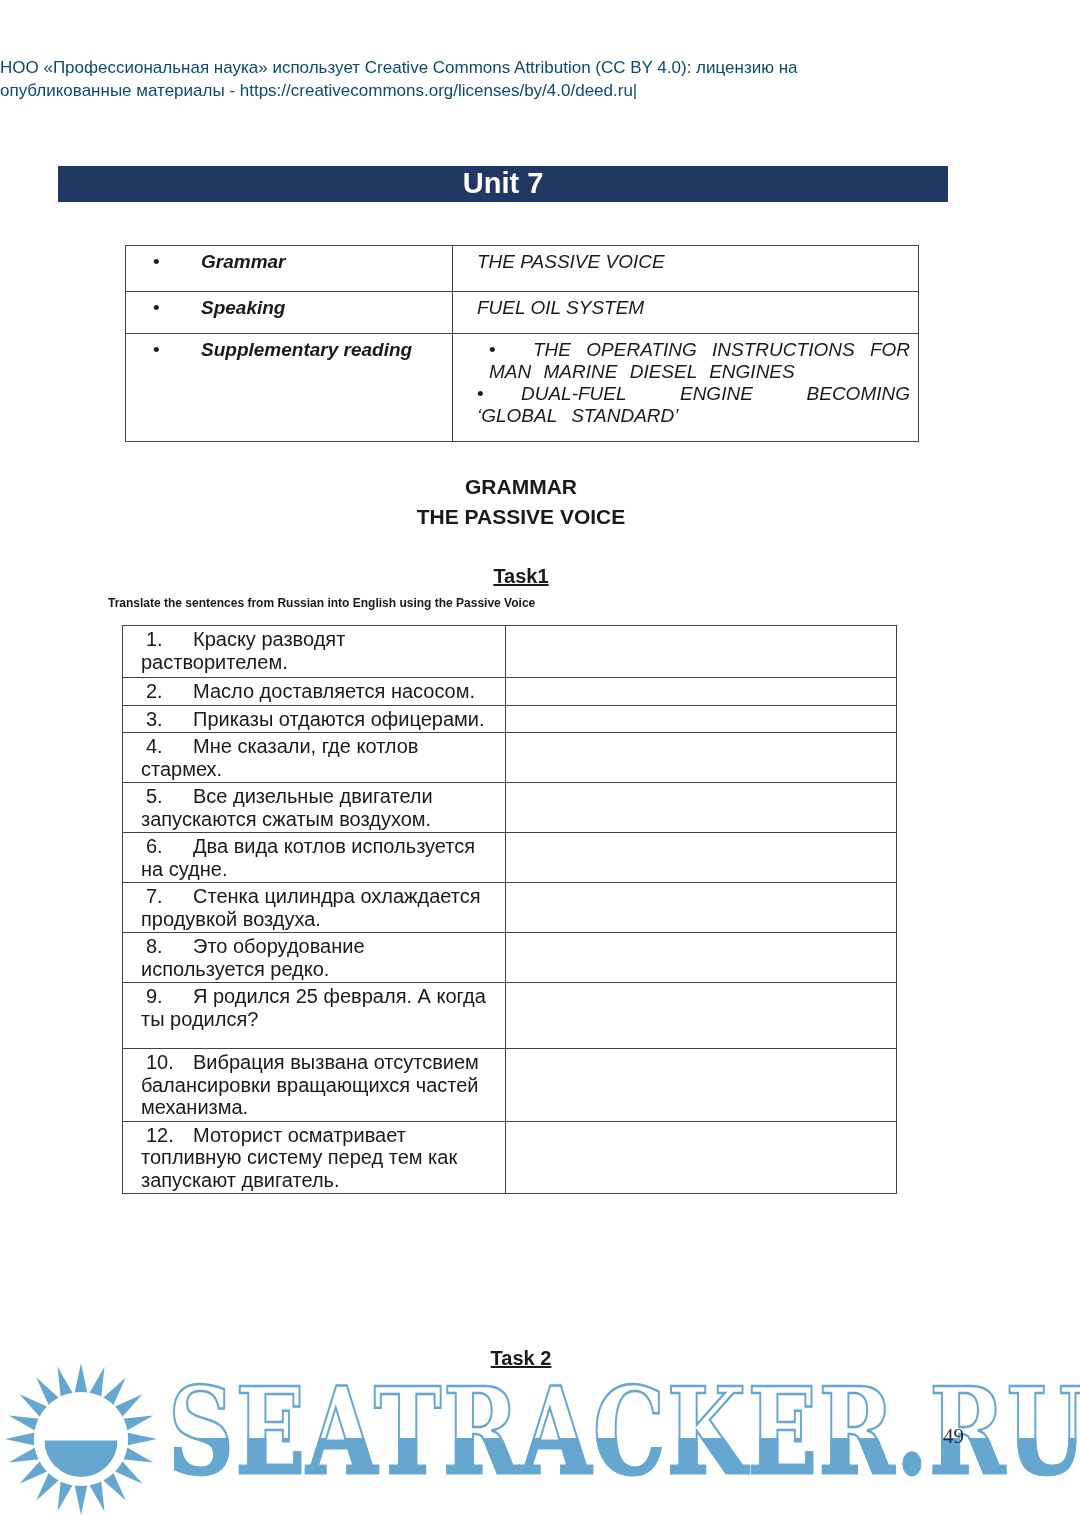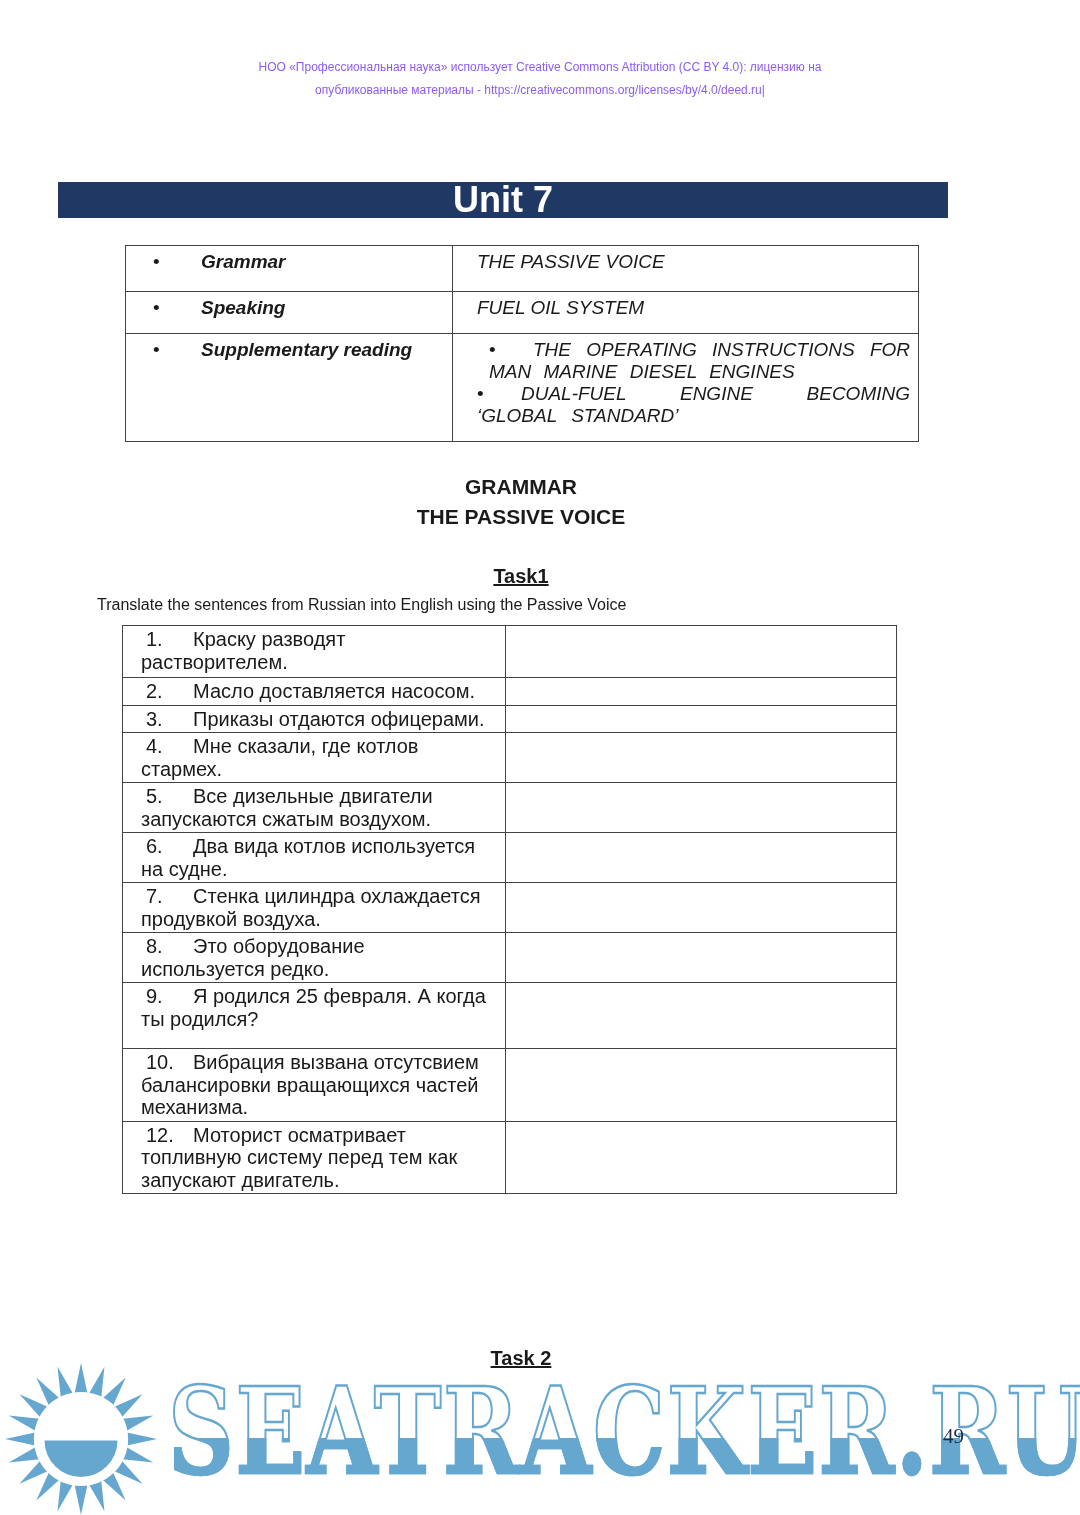--- a/index.html
+++ b/index.html
@@ -4,27 +4,27 @@
 <style>
   * { margin:0; padding:0; box-sizing:border-box; }
   html,body { background:#ffffff; }
   body {
     width:1080px; height:1515px; position:relative; overflow:hidden;
     font-family:"Liberation Sans", sans-serif; color:#1a1a1a;
   }
   .abs { position:absolute; }
 
   
-  .license { top:56px; left:0; width:1080px; text-align:center;
-    font-size:12px; line-height:23px; color:#8b5cf6; }
+  .license { top:56px; left:0; width:1080px; text-align:left;
+    font-size:17px; line-height:23px; color:#0c4a6e; }
 
   
-  .banner { top:182px; left:58px; width:890px; height:36px;
+  .banner { top:166px; left:58px; width:890px; height:36px;
     background:#203864; color:#fff; text-align:center;
-    font-size:36px; font-weight:bold; line-height:35px; }
+    font-size:29px; font-weight:bold; line-height:35px; }
 
   
   .toc { top:245px; left:125px; width:793px; border-collapse:collapse; table-layout:fixed;
     font-size:19px; line-height:22px; font-style:italic; }
   .toc td { border:1px solid #434343; vertical-align:top; }
   .toc tr:nth-child(1){ height:46px; }
   .toc tr:nth-child(2){ height:42px; }
   .toc tr:nth-child(3){ height:108px; }
   .toc .c1 { width:327px; padding:5px 6px 0 20px; text-indent:7px; font-weight:bold; }
   .toc .c2 { width:466px; padding:5px 8px 0 24px; }
@@ -34,21 +34,21 @@
   .js1 { word-spacing:7px;margin-left:12px; }
   .js2 { word-spacing:9px; }
 
   
   .centerwrap { left:0; width:1042px; text-align:center; }
   .h-grammar { top:475px; font-size:21px; font-weight:bold; }
   .h-passive { top:505px; font-size:21px; font-weight:bold; }
   .h-task1   { top:565px; font-size:20px; font-weight:bold; }
   .h-task1 span, .h-task2 span { text-decoration:underline; }
   .h-task2   { top:1347px; font-size:20px; font-weight:bold; }
-  .instruction { top:596px; left:97px; font-size:16px; font-weight:normal; }
+  .instruction { top:596px; left:108px; font-size:12px; font-weight:bold; }
 
   
   .mt { top:625px; left:122px; width:774px; border-collapse:collapse; table-layout:fixed;
     font-size:20px; line-height:22.5px; }
   .mt td { border:1px solid #434343; vertical-align:top; }
   .mt .ru-cell { width:383px; padding:2px 8px 2px 18px; text-indent:5px; }
   .mt .en-cell { width:391px; }
   .mt .num { display:inline-block; width:47px; text-indent:0; }
   .mt .ru-text { white-space:pre-line; text-indent:0; }
   .mt tr:nth-child(1){height:52px} .mt tr:nth-child(2){height:23px}

